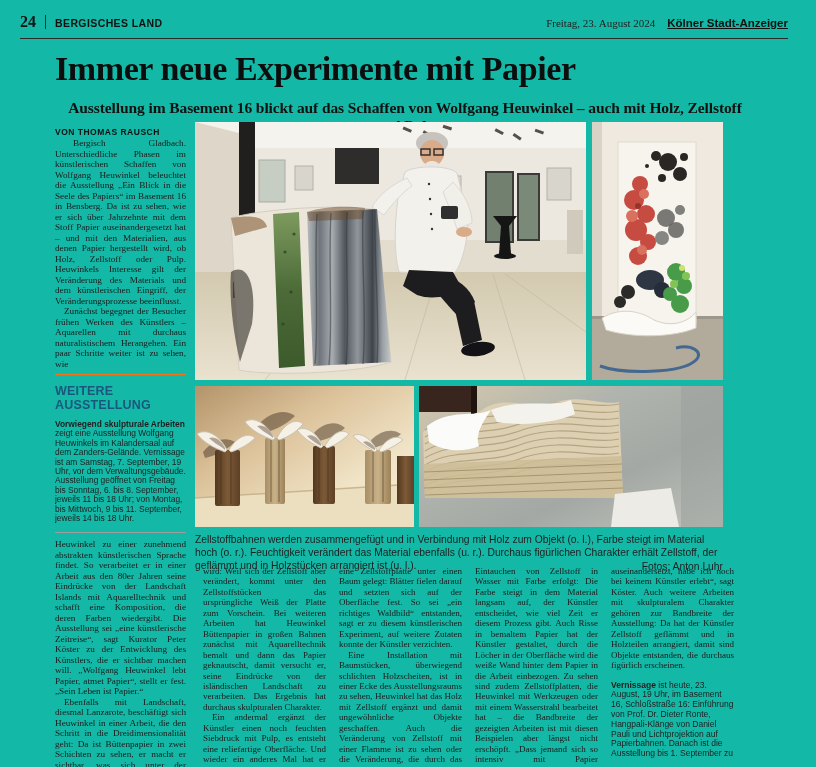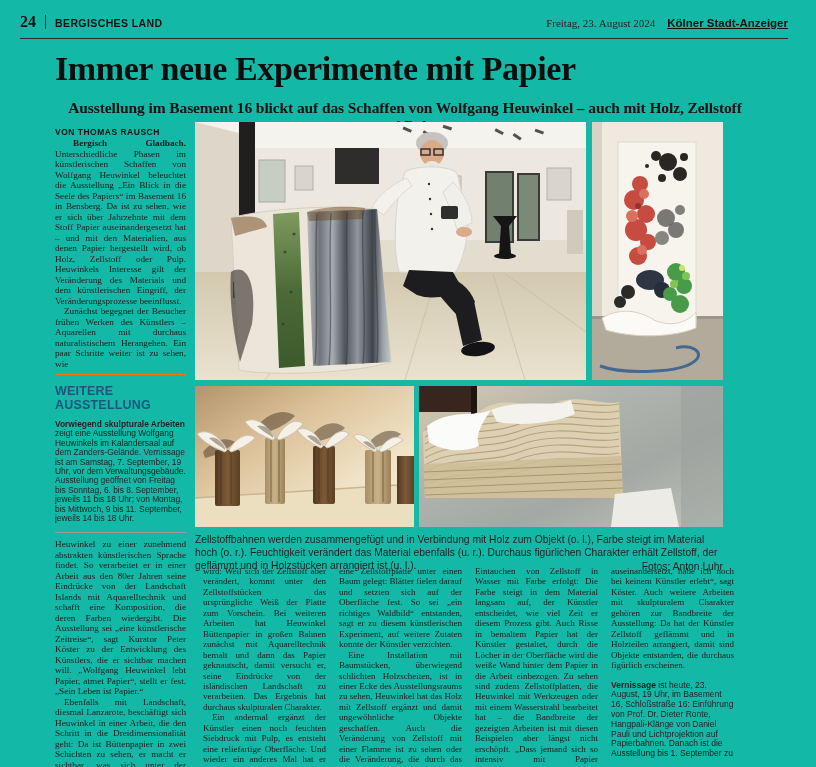--- a/index.html
+++ b/index.html
@@ -23,21 +23,21 @@
   .subheadline{position:absolute;left:55px;top:99px;width:700px;margin:0;
             font:bold 15.5px/18px "Liberation Serif",serif;letter-spacing:-.1px;color:#111;text-align:center;}
   .byline{position:absolute;left:55px;top:127px;font:bold 8.5px "Liberation Sans",sans-serif;
             letter-spacing:.5px;color:#111;}
 
   
   .col1{position:absolute;left:55px;top:138px;width:131px;height:629px;overflow:hidden;
         font:9.2px/10.5px "Liberation Serif",serif;text-align:justify;color:#1b1b1b;}
   .col1 p{margin:0;}
   p.ind{text-indent:9px;}
-  .lead-in{font-weight:bold;padding-left:18px;}
+  .lead-in{font-weight:normal;padding-left:18px;}
 
   
   .infobox{margin:5px 0 6px;border-top:1px solid #f97316;border-bottom:1px solid #9c9c9c;
            padding:9px 0 9px;text-align:left;}
   .ib-title{font:bold 12.5px "Liberation Sans",sans-serif;color:#19577d;letter-spacing:.2px;margin:0 0 8px;}
   .ib-body{font:8.4px/9.4px "Liberation Sans",sans-serif;color:#1f1f1f;margin:0;}
   .ib-body b{font-weight:bold;}
 
   
   .photo{position:absolute;overflow:hidden;background:#e8e4db;}

